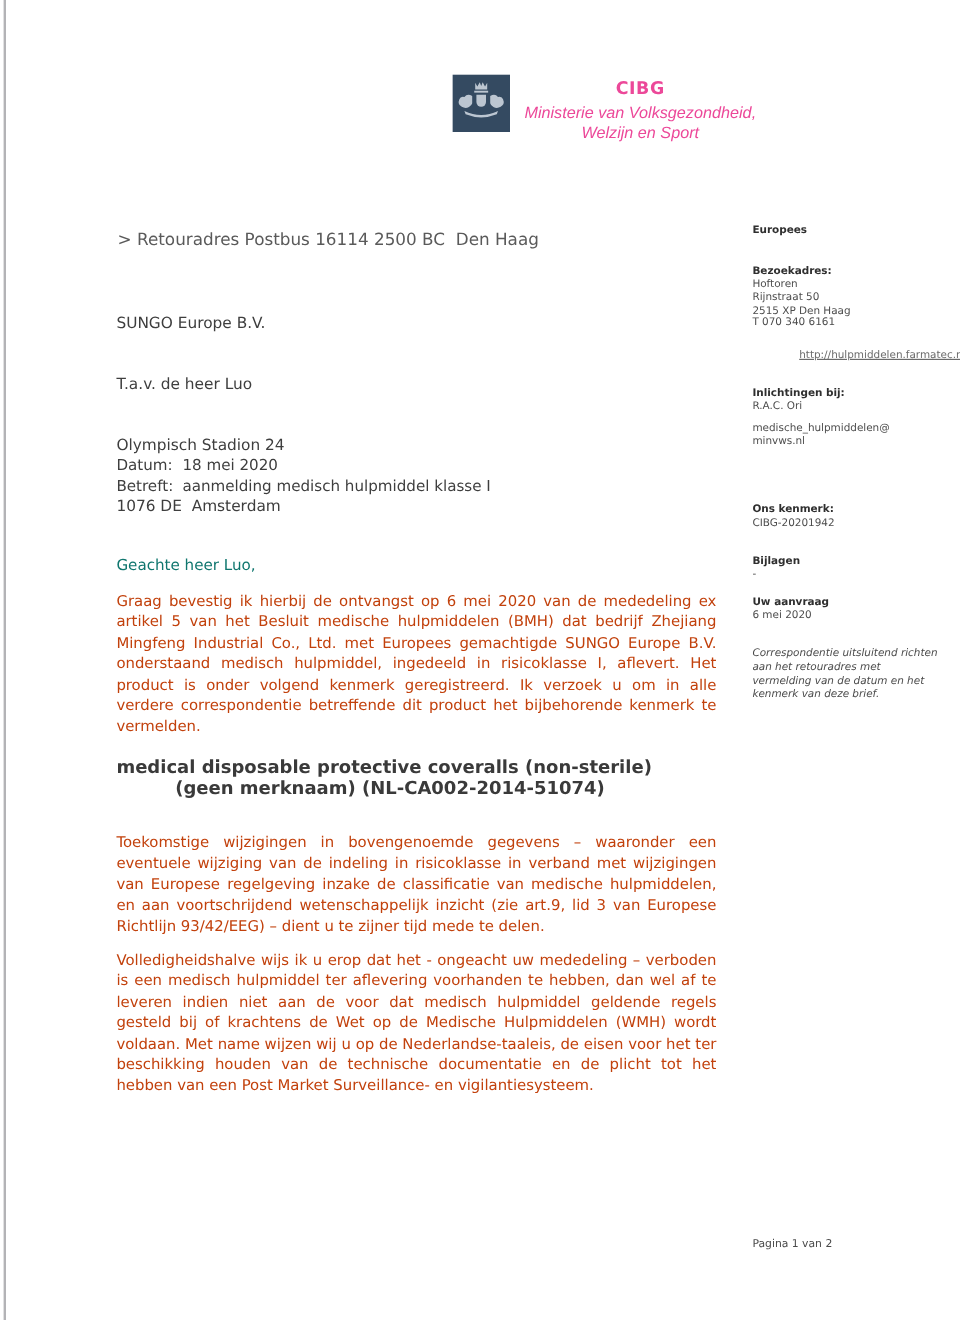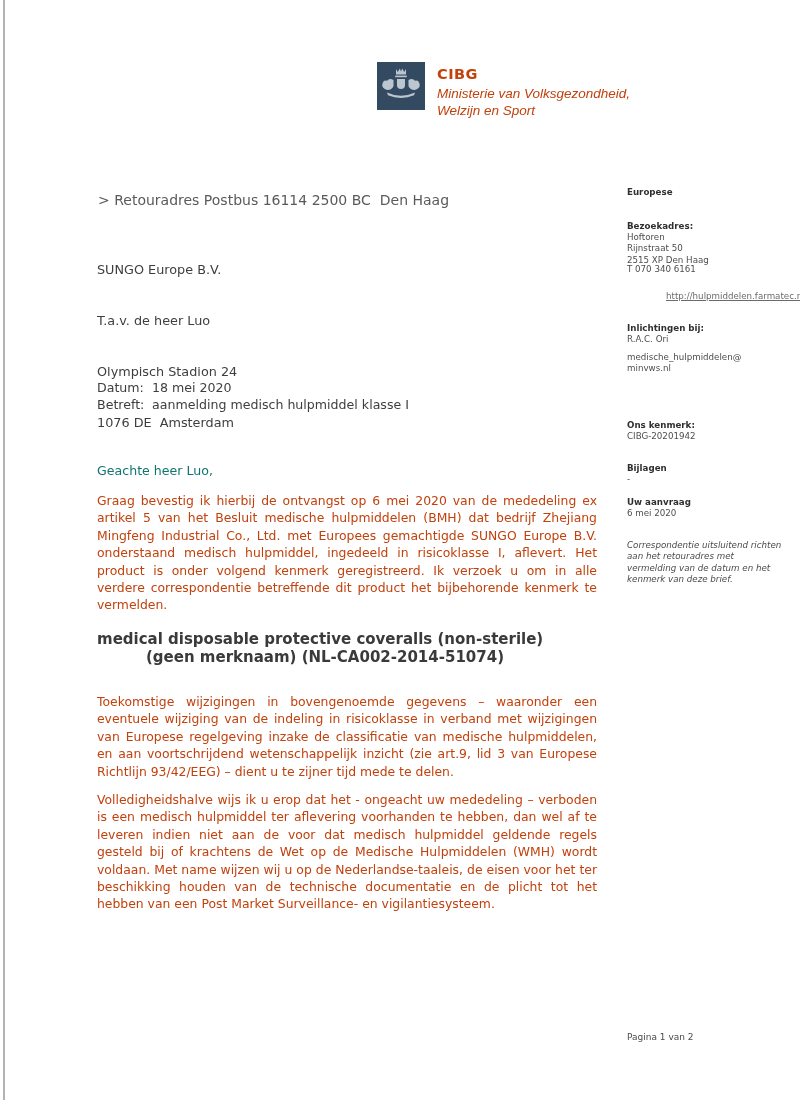--- a/index.html
+++ b/index.html
@@ -3,21 +3,21 @@
 <meta charset="utf-8">
 <style>
   html,body{margin:0;padding:0;background:#ffffff;}
   .page{
     position:relative;width:800px;height:1100px;background:#ffffff;overflow:hidden;
     font-family:"DejaVu Sans","Liberation Sans",sans-serif;color:#414141;
   }
   .scan-edge{position:absolute;left:3px;top:0;width:2px;height:1100px;background:#b3b3b6;}
   
   .logo-square{position:absolute;left:377px;top:62px;width:48px;height:48px;}
-  .org-block{position:absolute;left:437px;top:66px;color:#c2410c;}
+  .org-block{position:absolute;left:437px;top:66px;color:#ec4899;text-align:center;}
   .org-name{font-weight:bold;font-size:14.5px;letter-spacing:.5px;margin-bottom:3px;}
   .ministry{font-style:italic;font-weight:500;font-size:13.5px;line-height:17px;
     font-family:"Liberation Sans","DejaVu Sans",sans-serif;}
   
   .return-address{position:absolute;left:98px;top:192px;font-size:14px;color:#5a5a5a;white-space:pre-wrap;}
   .recipient{position:absolute;left:97px;top:227px;font-size:12.8px;line-height:17px;color:#3e3e3e;white-space:pre-wrap;}
   
   .meta{position:absolute;left:97px;top:379px;font-size:12.6px;line-height:17.4px;color:#3e3e3e;}
   .meta-label{display:inline-block;width:55px;}
   
@@ -92,21 +92,21 @@
 
   <div class="product">
     <div>medical disposable protective coveralls (non-sterile)</div>
     <div class="product-line2">(geen merknaam) (NL-CA002-2014-51074)</div>
   </div>
 
   <p class="para para2">Toekomstige wijzigingen in bovengenoemde gegevens – waaronder een eventuele wijziging van de indeling in risicoklasse in verband met wijzigingen van Europese regelgeving inzake de classificatie van medische hulpmiddelen, en aan voortschrijdend wetenschappelijk inzicht (zie art.9, lid 3 van Europese Richtlijn 93/42/EEG) – dient u te zijner tijd mede te delen.</p>
   <p class="para para3">Volledigheidshalve wijs ik u erop dat het - ongeacht uw mededeling – verboden is een medisch hulpmiddel ter aflevering voorhanden te hebben, dan wel af te leveren indien niet aan de voor dat medisch hulpmiddel geldende regels gesteld bij of krachtens de Wet op de Medische Hulpmiddelen (WMH) wordt voldaan. Met name wijzen wij u op de Nederlandse-taaleis, de eisen voor het ter beschikking houden van de technische documentatie en de plicht tot het hebben van een Post Market Surveillance- en vigilantiesysteem.</p>
 
   <aside class="sidebar">
-    <div class="sb sb-farmatec sb-label">Europese</div>
+    <div class="sb sb-farmatec sb-label">Europees</div>
 
     <div class="sb sb-bezoek">
       <div class="sb-label">Bezoekadres:</div>
       <div>Hoftoren</div>
       <div>Rijnstraat 50</div>
       <div>2515 XP Den Haag</div>
     </div>
 
     <div class="sb sb-phone">T 070 340 6161</div>
     <div class="sb sb-url">http://hulpmiddelen.farmatec.nl</div>

